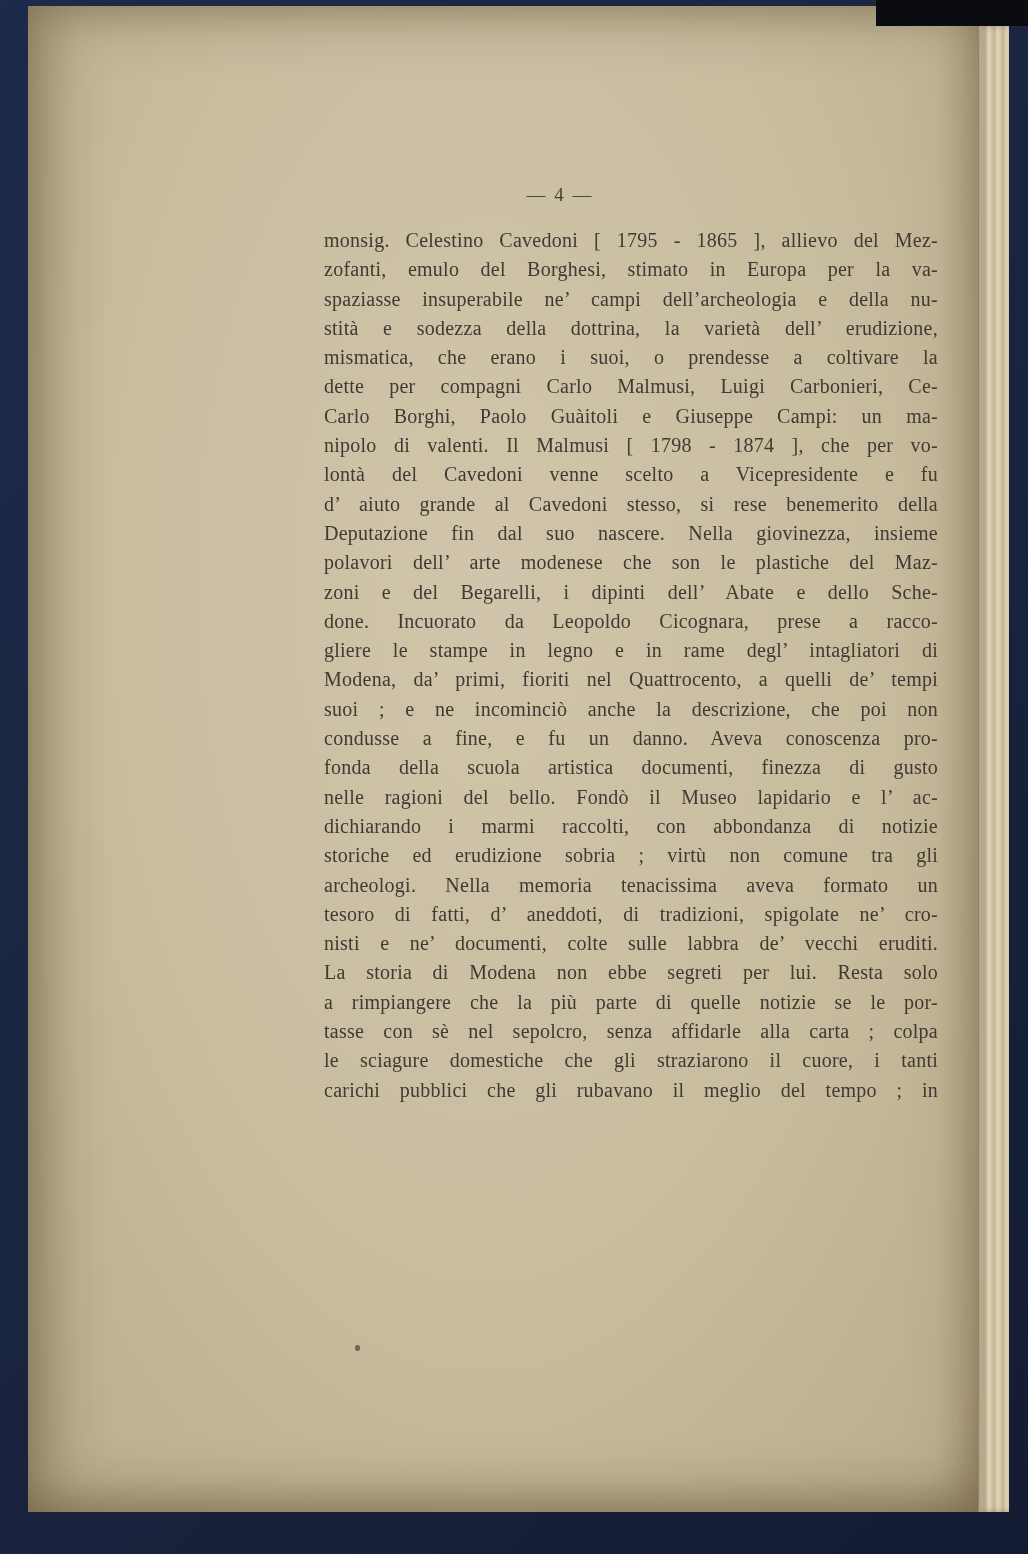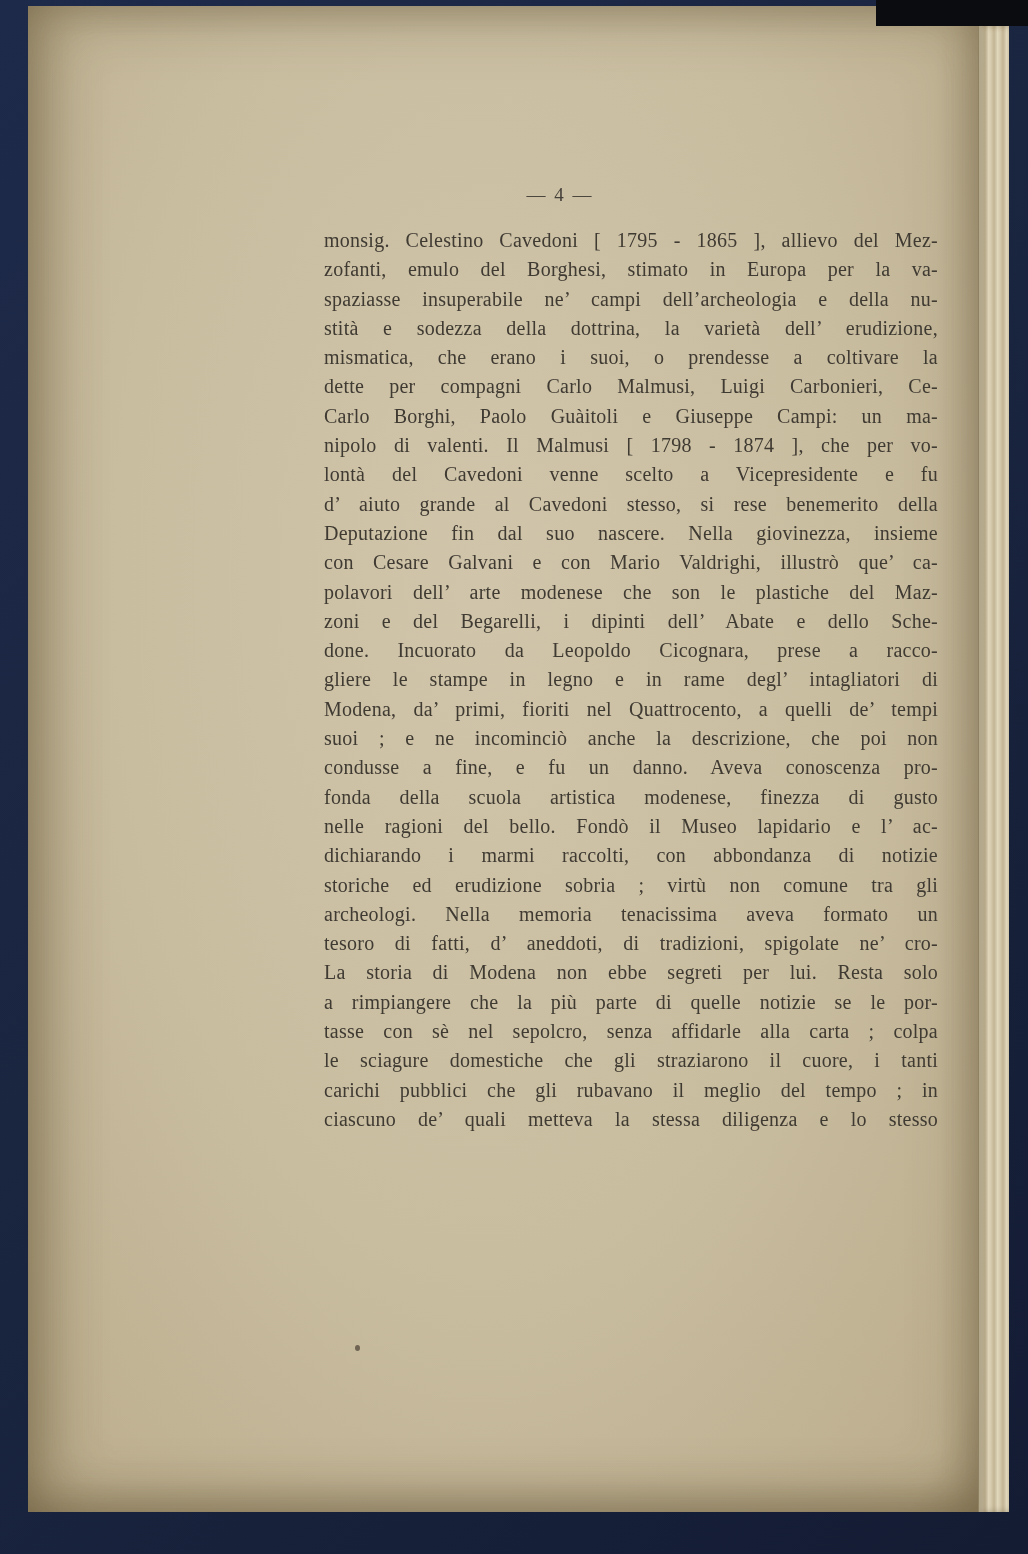--- a/index.html
+++ b/index.html
@@ -108,40 +108,39 @@
         <div class="line">zofanti, emulo del Borghesi, stimato in Europa per la va-</div>
         <div class="line">spaziasse insuperabile ne’ campi dell’archeologia e della nu-</div>
         <div class="line">stità e sodezza della dottrina, la varietà dell’ erudizione,</div>
         <div class="line">mismatica, che erano i suoi, o prendesse a coltivare la</div>
         <div class="line">dette per compagni Carlo Malmusi, Luigi Carbonieri, Ce-</div>
         <div class="line">Carlo Borghi, Paolo Guàitoli e Giuseppe Campi: un ma-</div>
         <div class="line">nipolo di valenti. Il Malmusi [ 1798 - 1874 ], che per vo-</div>
         <div class="line">lontà del Cavedoni venne scelto a Vicepresidente e fu</div>
         <div class="line">d’ aiuto grande al Cavedoni stesso, si rese benemerito della</div>
         <div class="line">Deputazione fin dal suo nascere. Nella giovinezza, insieme</div>
-        <div class="line">con Cesare Galvani e con Mario Valdrighi, illustrò que’ ca-</div>
         <div class="line">polavori dell’ arte modenese che son le plastiche del Maz-</div>
         <div class="line">zoni e del Begarelli, i dipinti dell’ Abate e dello Sche-</div>
         <div class="line">done. Incuorato da Leopoldo Cicognara, prese a racco-</div>
         <div class="line">gliere le stampe in legno e in rame degl’ intagliatori di</div>
         <div class="line">Modena, da’ primi, fioriti nel Quattrocento, a quelli de’ tempi</div>
         <div class="line">suoi ; e ne incominciò anche la descrizione, che poi non</div>
         <div class="line">condusse a fine, e fu un danno. Aveva conoscenza pro-</div>
-        <div class="line">fonda della scuola artistica modenese, finezza di gusto</div>
+        <div class="line">fonda della scuola artistica documenti, finezza di gusto</div>
         <div class="line">nelle ragioni del bello. Fondò il Museo lapidario e l’ ac-</div>
         <div class="line">dichiarando i marmi raccolti, con abbondanza di notizie</div>
         <div class="line">storiche ed erudizione sobria ; virtù non comune tra gli</div>
         <div class="line">archeologi. Nella memoria tenacissima aveva formato un</div>
         <div class="line">tesoro di fatti, d’ aneddoti, di tradizioni, spigolate ne’ cro-</div>
+        <div class="line">nisti e ne’ documenti, colte sulle labbra de’ vecchi eruditi.</div>
         <div class="line">La storia di Modena non ebbe segreti per lui. Resta solo</div>
         <div class="line">a rimpiangere che la più parte di quelle notizie se le por-</div>
         <div class="line">tasse con sè nel sepolcro, senza affidarle alla carta ; colpa</div>
         <div class="line">le sciagure domestiche che gli straziarono il cuore, i tanti</div>
         <div class="line">carichi pubblici che gli rubavano il meglio del tempo ; in</div>
-        <div class="line">ciascuno de’ quali metteva la stessa diligenza e lo stesso</div>
       </div>
 
     <div class="speck"></div>
 
   </div>
 
   <div class="page-edge"></div>
 
   <div class="dark-corner"></div>
 

